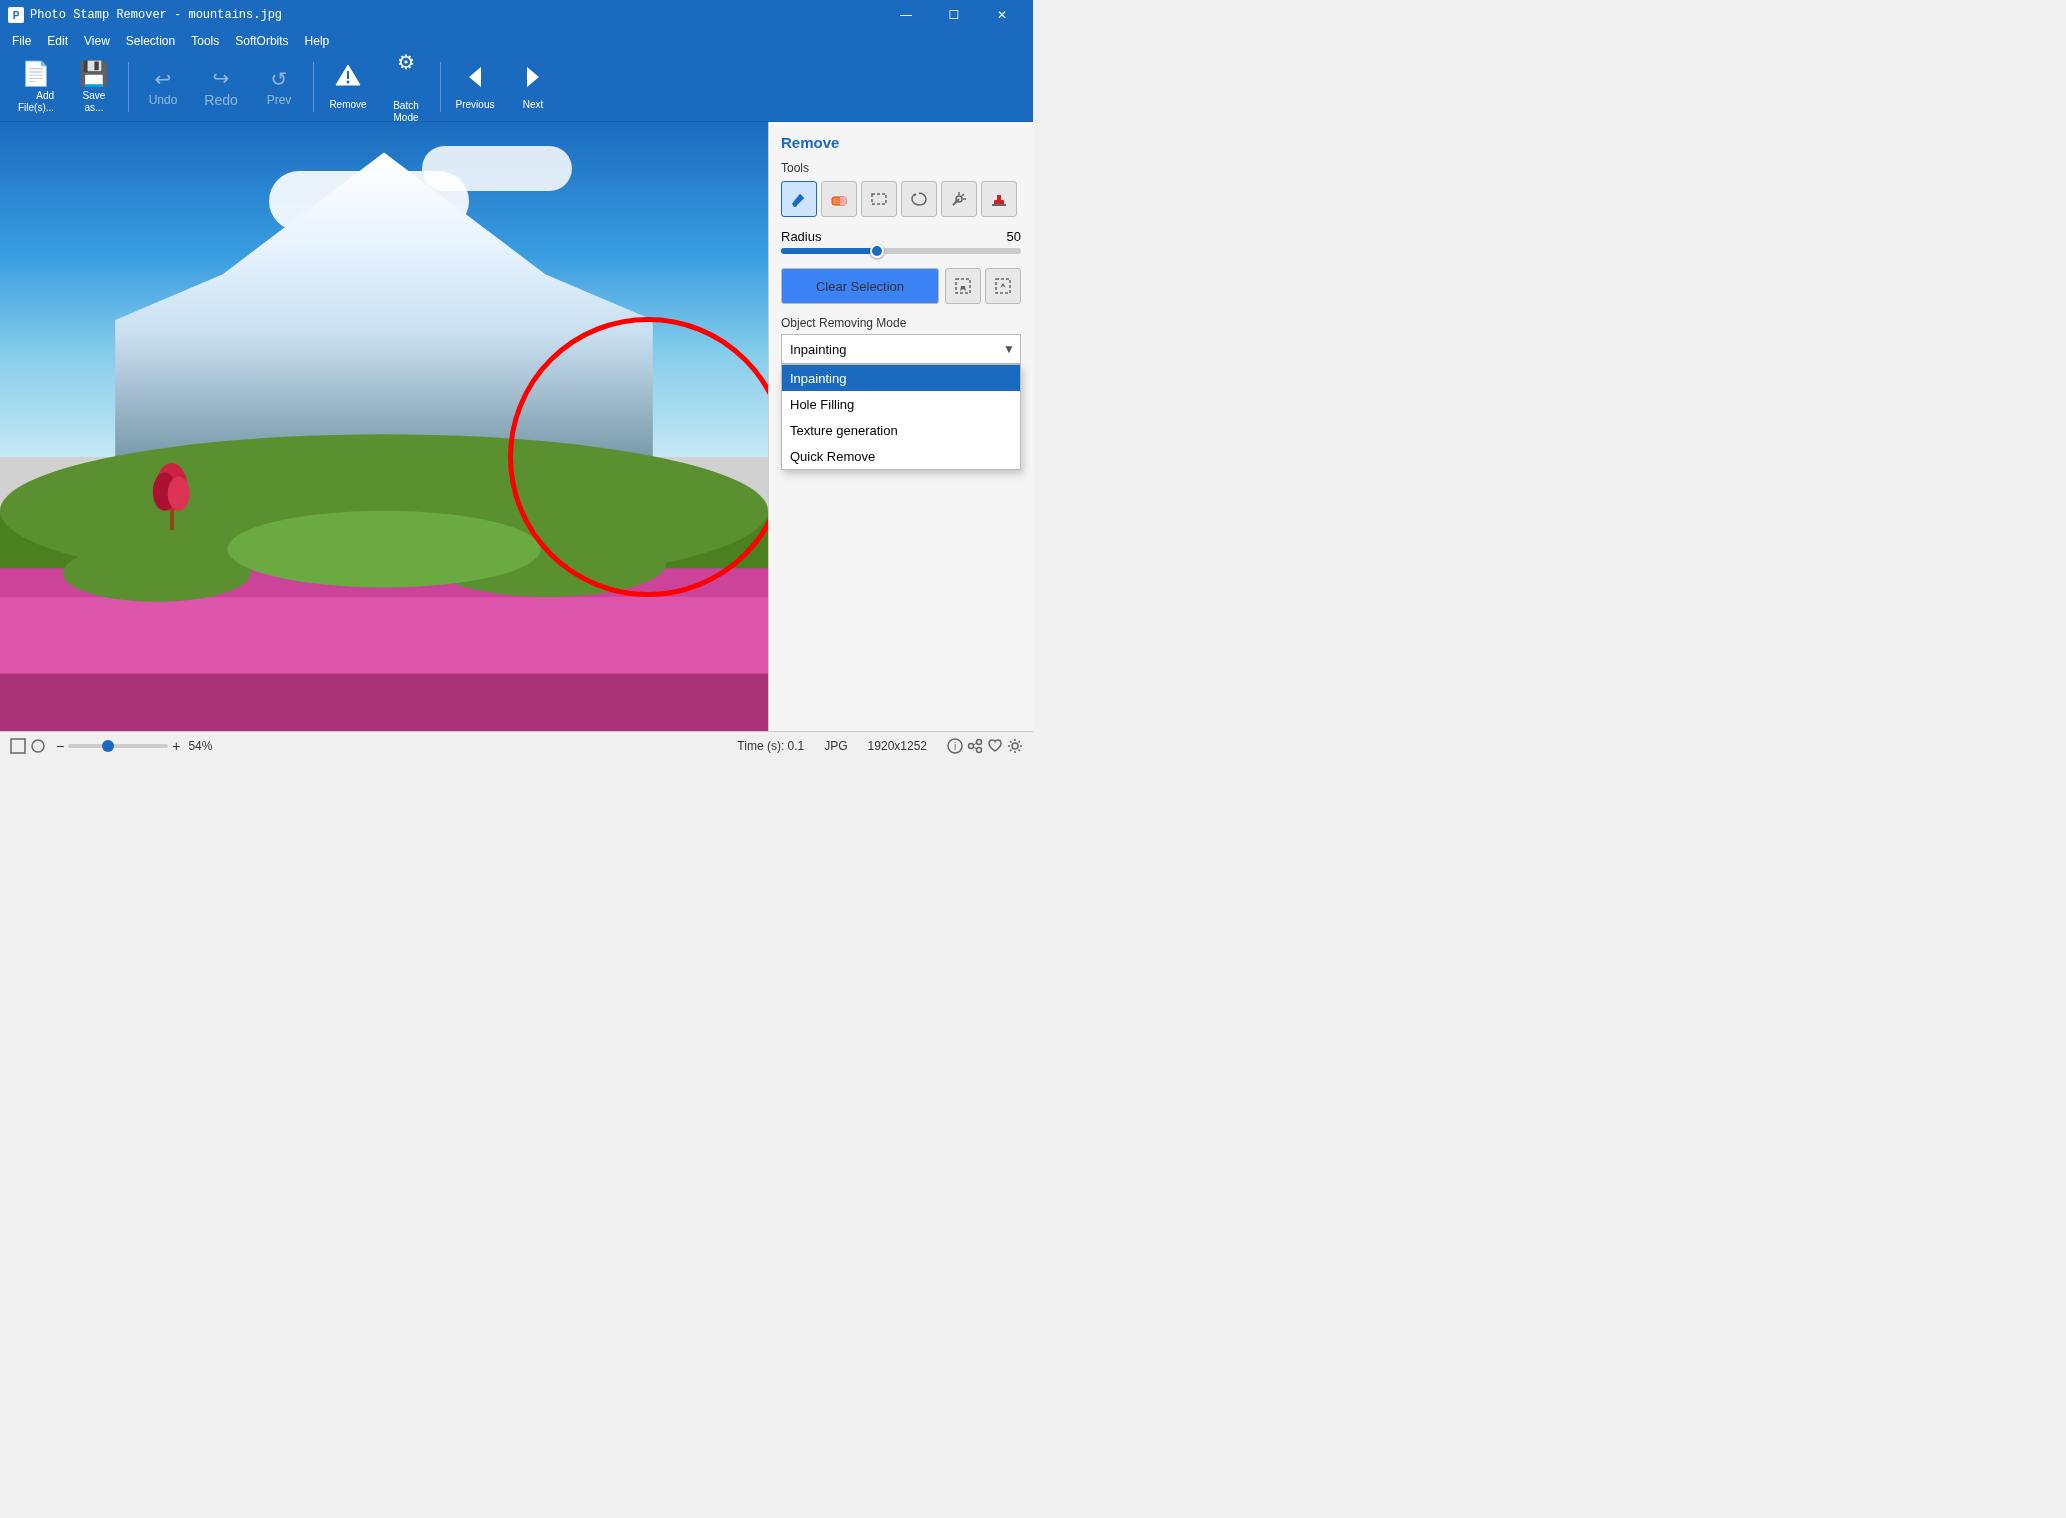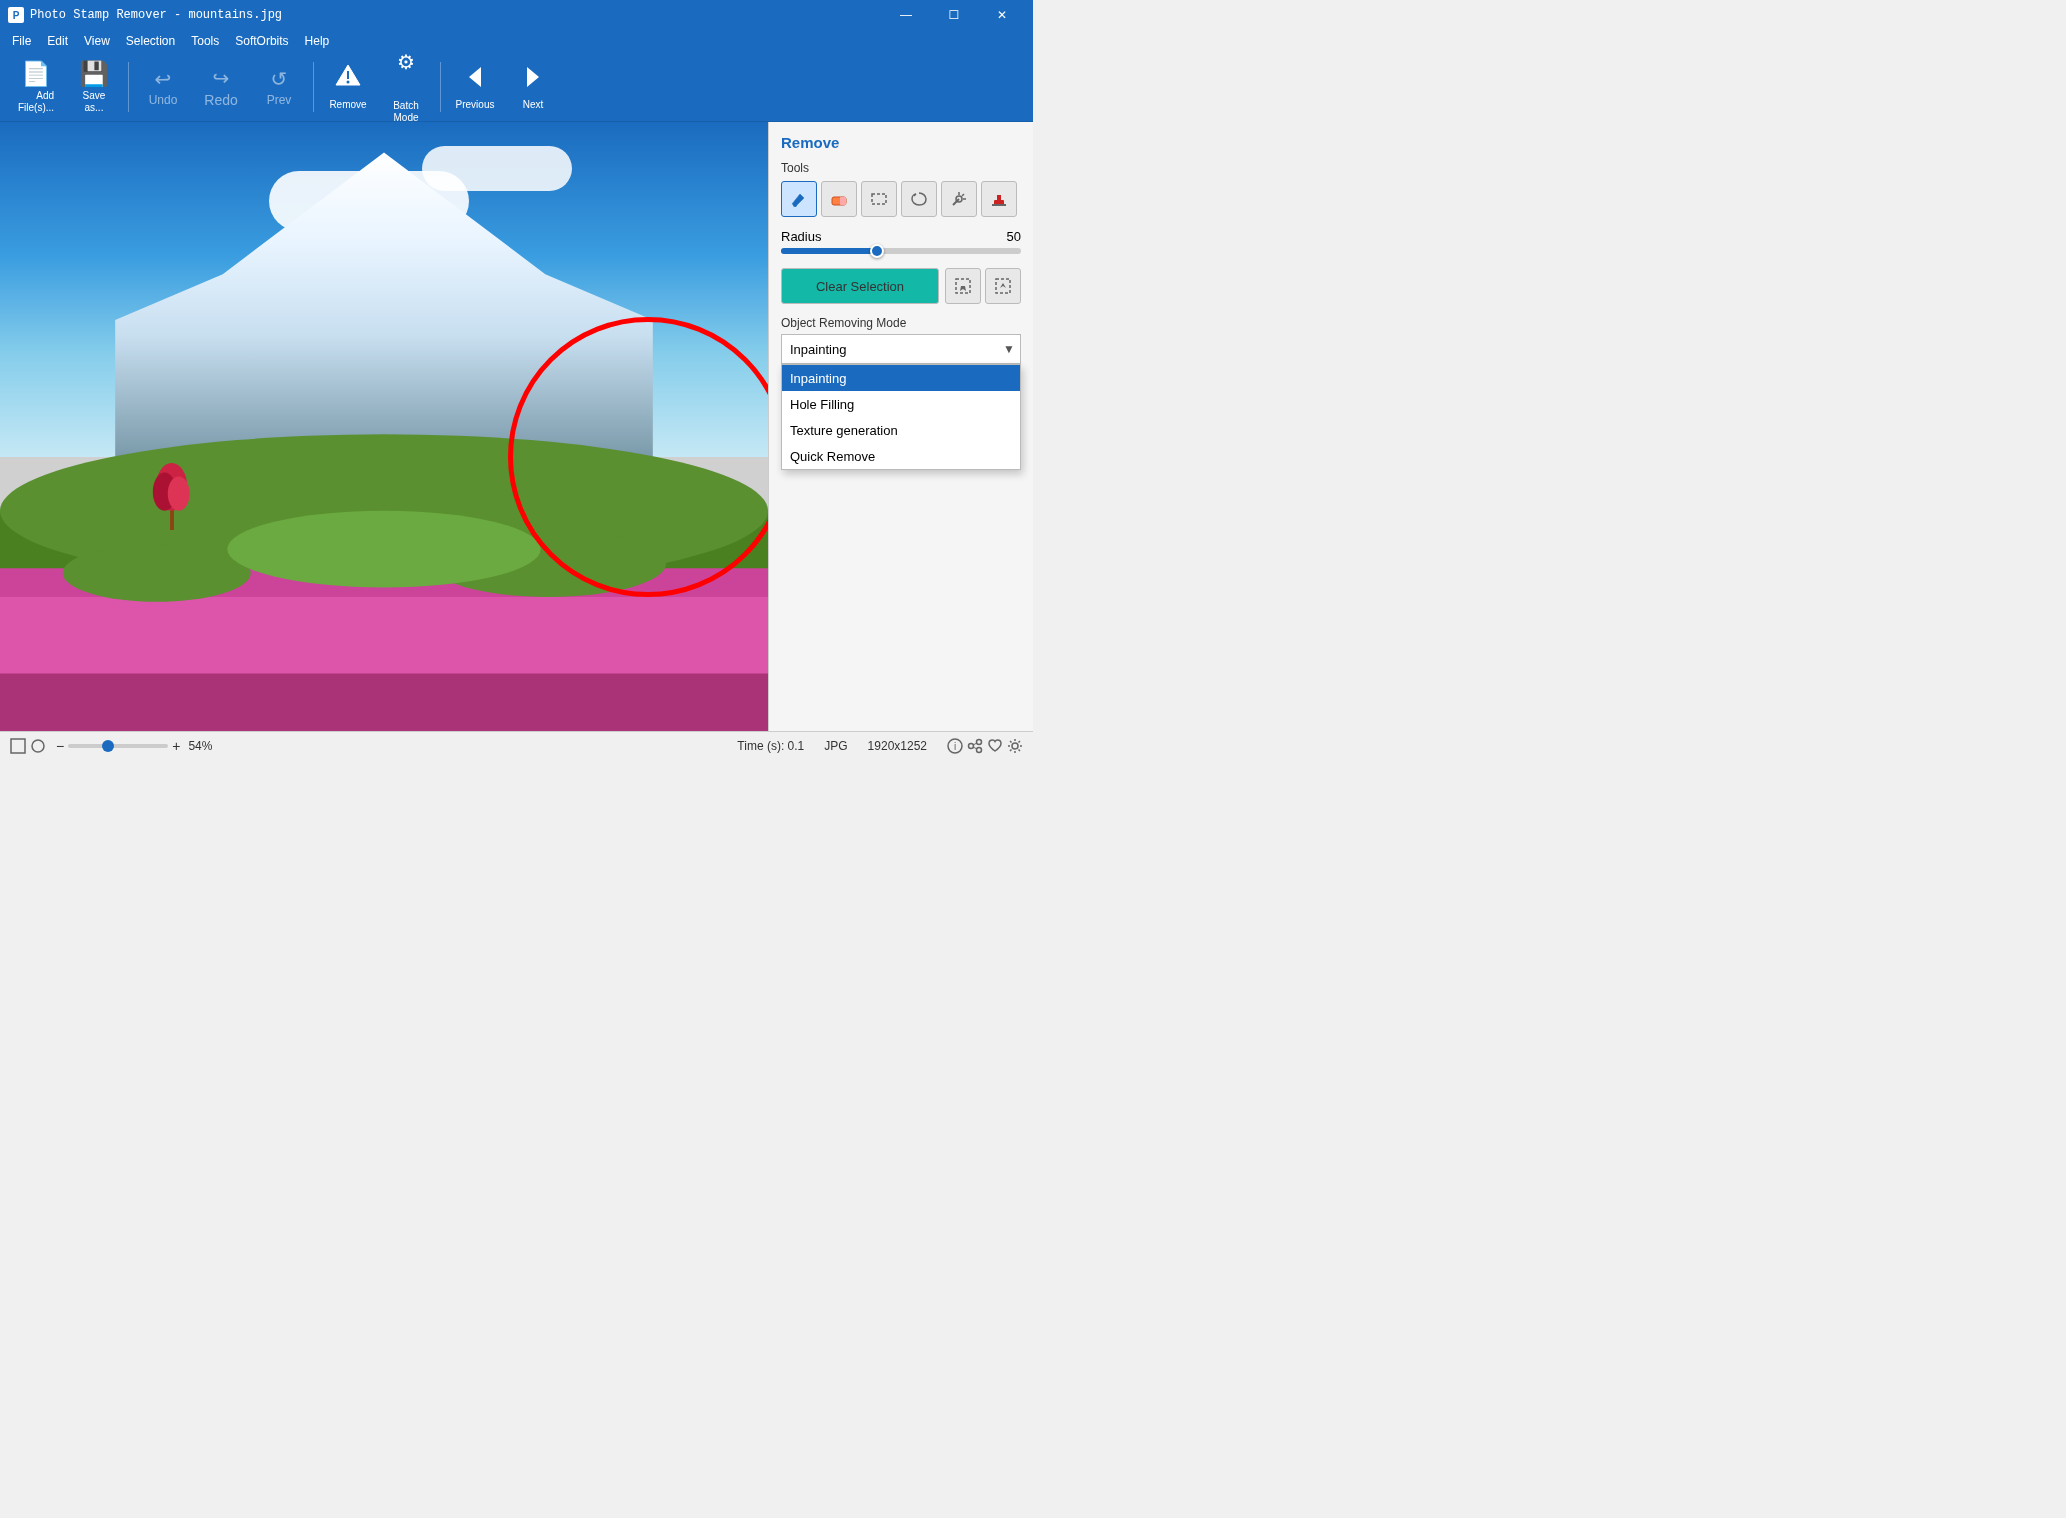--- a/index.html
+++ b/index.html
@@ -145,21 +145,21 @@
     .slider-fill {
       height: 100%; background: #1a6bbf; border-radius: 3px; width: 40%;
     }
     .slider-thumb {
       position: absolute; top: 50%; left: 40%; transform: translate(-50%, -50%);
       width: 14px; height: 14px; background: #1a6bbf; border-radius: 50%;
       border: 2px solid white; box-shadow: 0 1px 3px rgba(0,0,0,0.4);
     }
 
     .clear-sel-btn {
-      width: 160px; height: 36px; background: #14b8a6; border: 1px solid #bbb;
+      width: 160px; height: 36px; background: #3b82f6; border: 1px solid #bbb;
       font-size: 13px; cursor: pointer; border-radius: 3px; color: #333;
       display: flex; align-items: center; justify-content: center;
     }
 
     .icon-btns { display: flex; gap: 4px; }
     .icon-btn {
       width: 36px; height: 36px; border: 1px solid #bbb; background: #e8e8e8;
       display: flex; align-items: center; justify-content: center;
       cursor: pointer; border-radius: 3px; font-size: 14px;
     }

